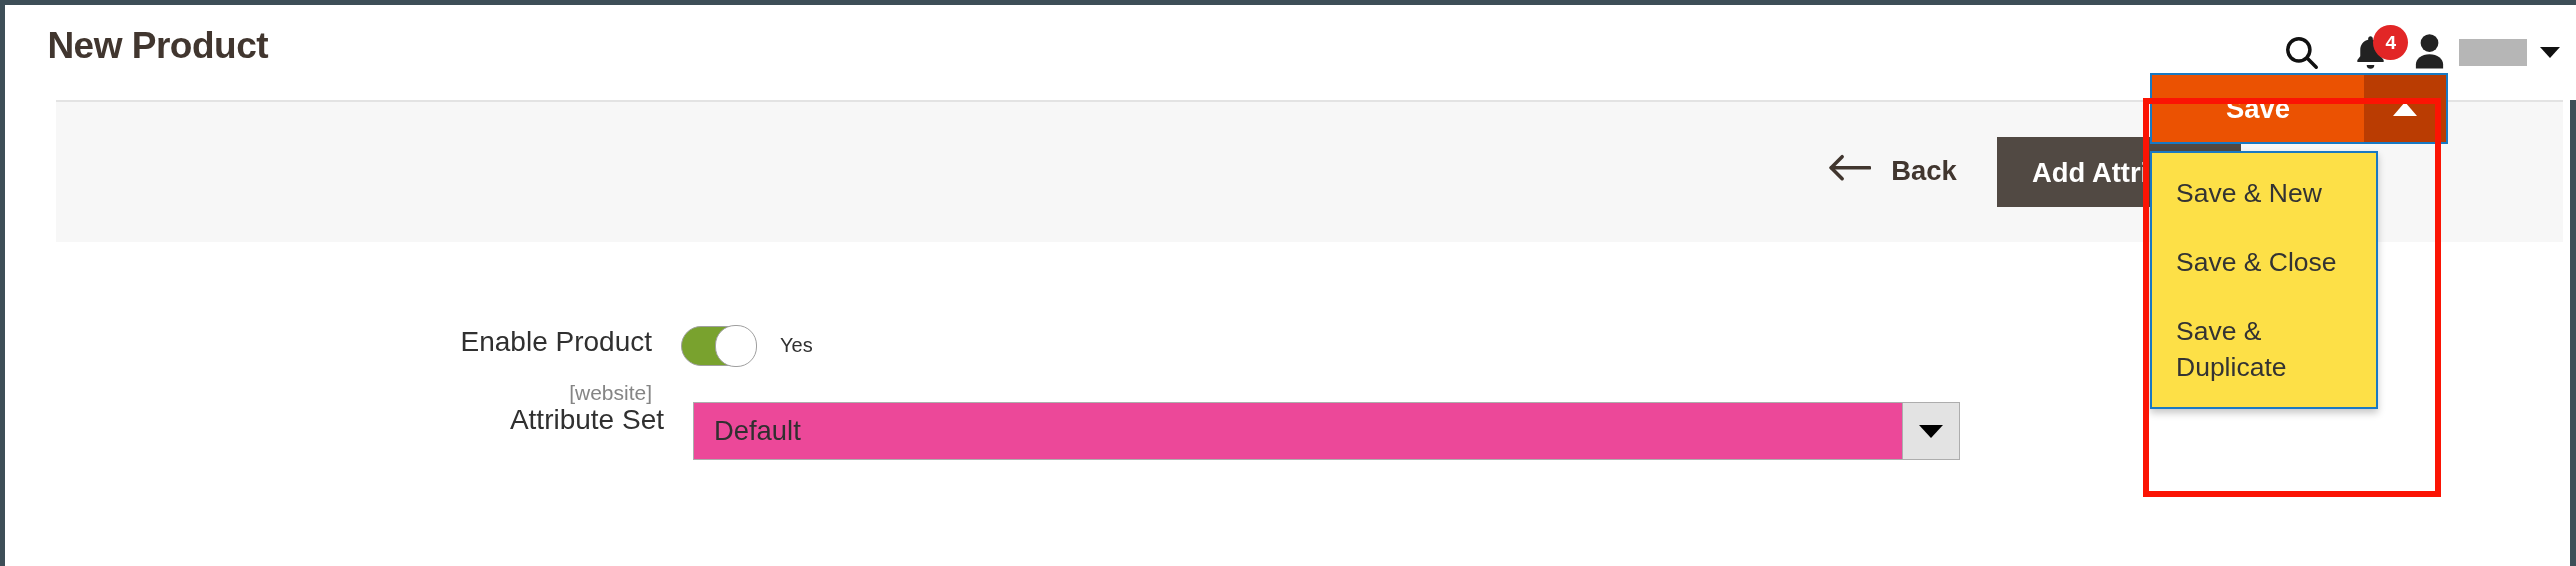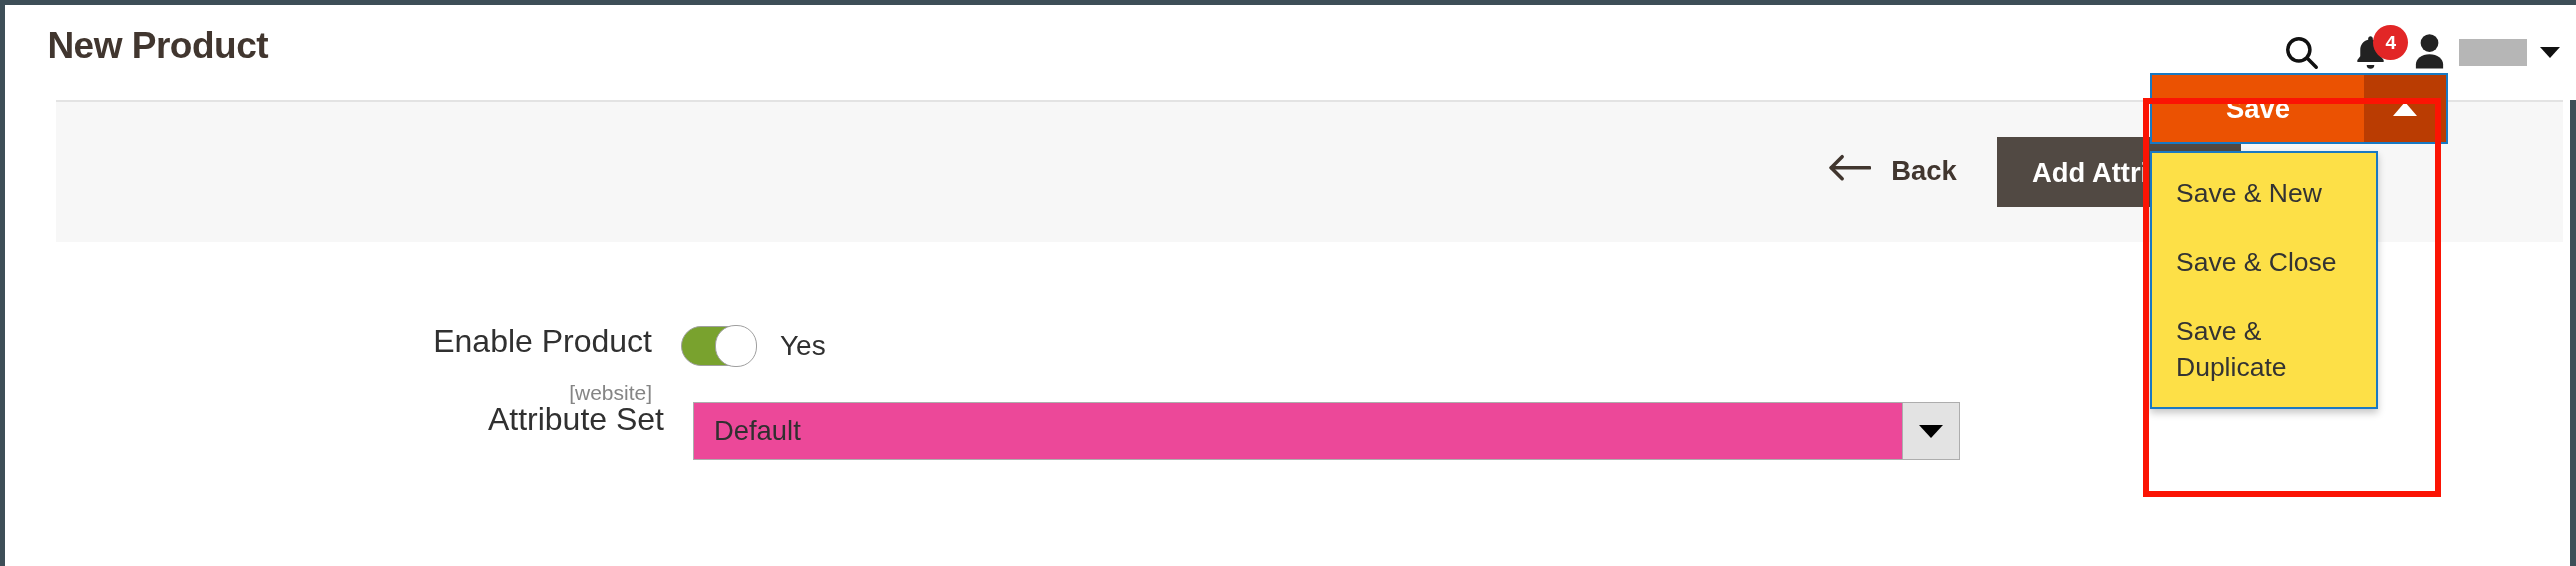--- a/index.html
+++ b/index.html
@@ -192,21 +192,21 @@
   #row-attribute-set  { left: 0; top: 160px; margin-left: 12px; }
 
   .field-label {
     width: 676px;
     text-align: right;
     padding-right: 29px;
     color: #303030;
   }
   .field-label .label-main {
     display: block;
-    font-size: 32px;
+    font-size: 28px;
     line-height: 35px;
   }
   .field-label .label-scope {
     display: block;
     font-size: 21px;
     line-height: 27.4px;
     color: #858585;
     margin-top: 20px;
   }
 
@@ -227,21 +227,21 @@
   #enable-product-toggle::after {
     content: "";
     position: absolute;
     right: -1.8px; top: -1.8px;
     width: 40px; height: 40px;
     border-radius: 20px;
     background: #ffffff;
     border: 1.8px solid #9f9f9f;
   }
   #enable-product-value {
-    font-size: 28px;
+    font-size: 20px;
     color: #303030;
   }
 
   
   #attribute-set-control {
     display: flex; align-items: stretch;
     padding-top: 0px;
   }
   #attribute-set-select {
     width: 1209px; height: 58px;

